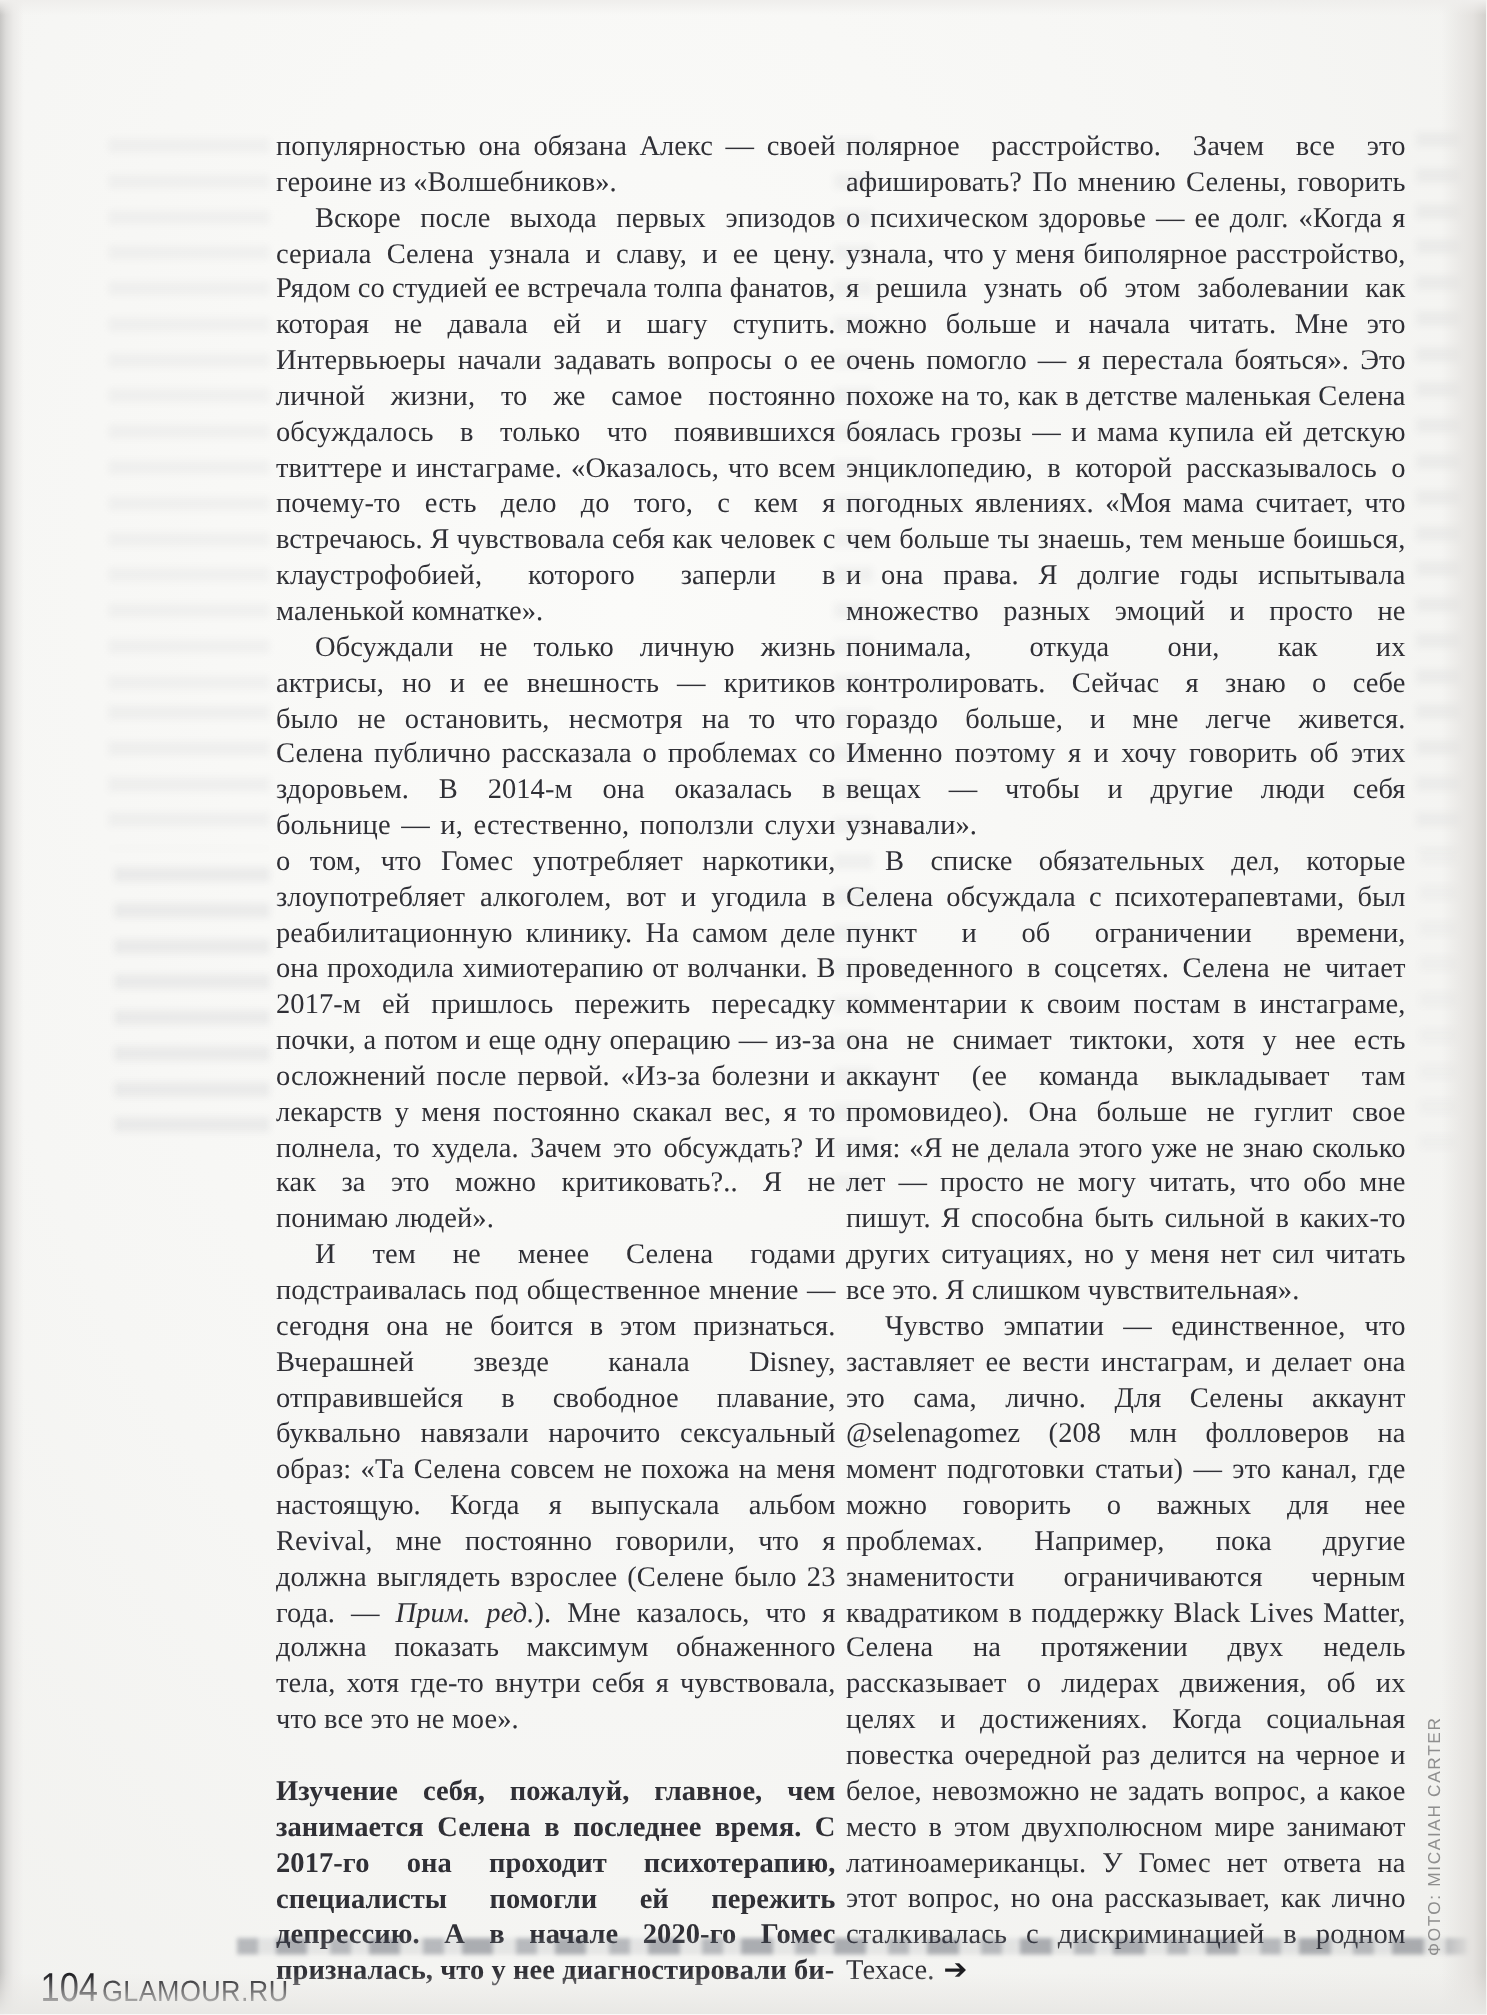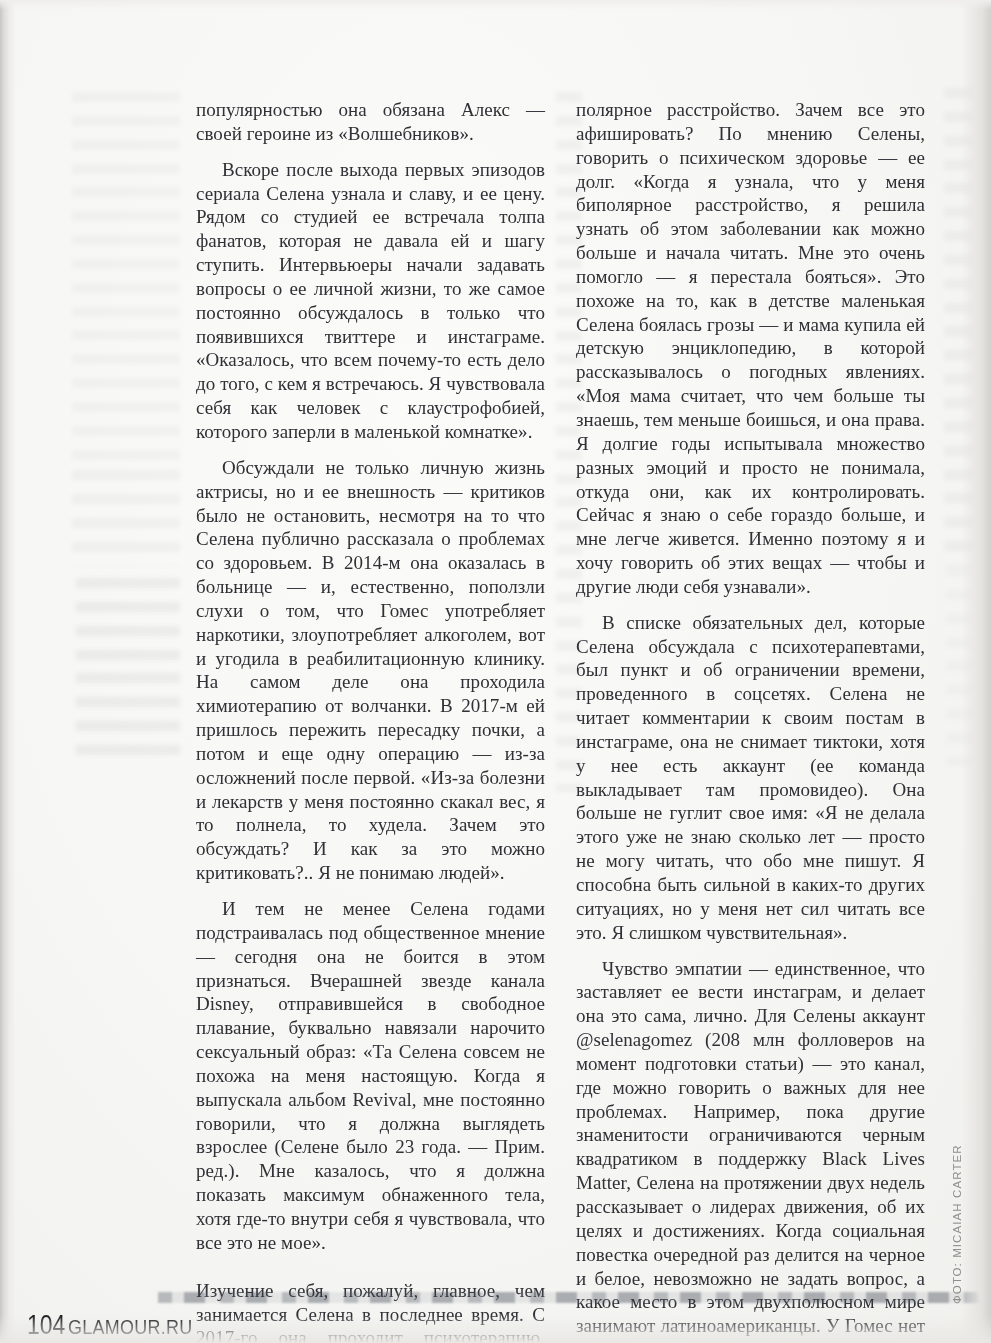--- a/index.html
+++ b/index.html
@@ -19,24 +19,24 @@
   .edge-top{position:absolute;left:0;top:0;width:100%;height:10px;
     background:linear-gradient(180deg,#efeeec 0px,rgba(246,246,244,0) 10px);}
   
   .col{
     position:absolute;top:86px;width:373px;
     font-size:19px;line-height:23.85px;color:#303036;
     text-align:justify;letter-spacing:.05px;
   }
   .col-left{left:184px;}
   .col-right{left:564px;}
-  .col p{margin:12px;}
+  .col p{margin:0;}
   .p-indent{text-indent:26px;}
-  .p-gap{margin-top:24px !important;}
-  .editorial-note{}
+  .p-gap{margin-top:24px !important;font-weight:bold;}
+  .editorial-note{font-style:italic;}
   .arrow{
     font-family:"DejaVu Sans","Liberation Sans",sans-serif;
     font-weight:700;font-size:19px;color:#1c1c20;letter-spacing:0;
     padding-left:6px;white-space:nowrap;
   }
   
   .footer{position:absolute;left:27px;top:1310px;display:flex;align-items:baseline;
     font-family:"Liberation Sans",sans-serif;color:#18181c;}
   .page-number{font-size:27px;font-weight:400;display:inline-block;
     transform:scaleX(.85);transform-origin:left bottom;margin-right:-4px;}

